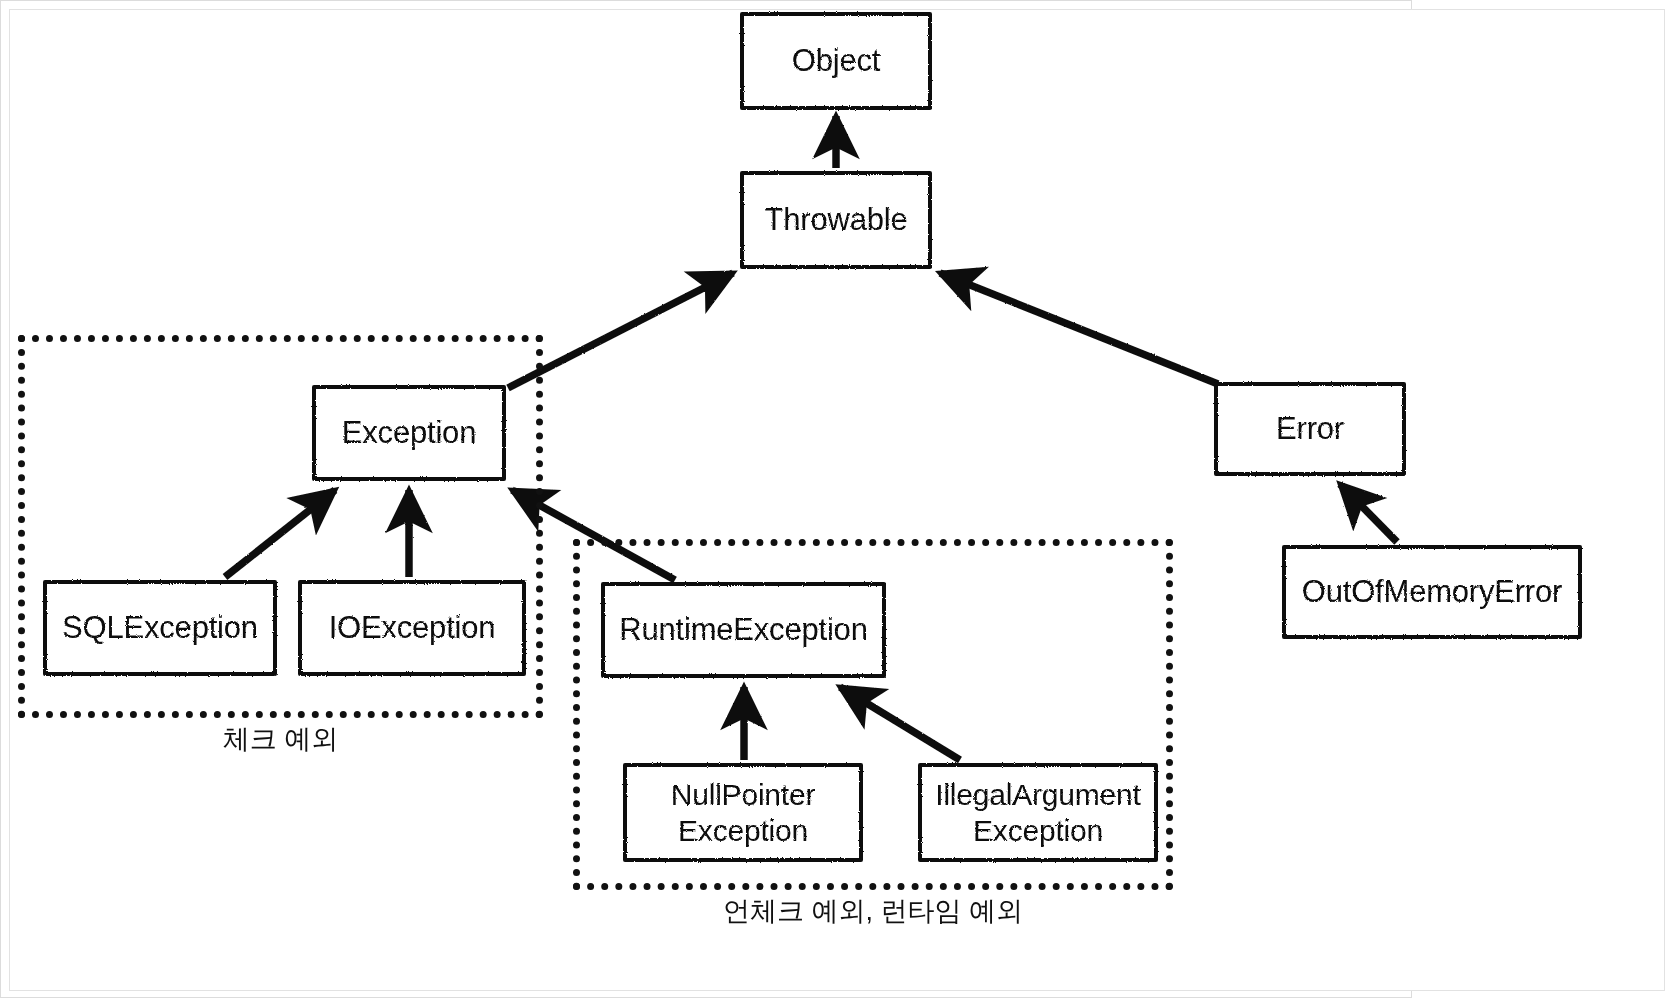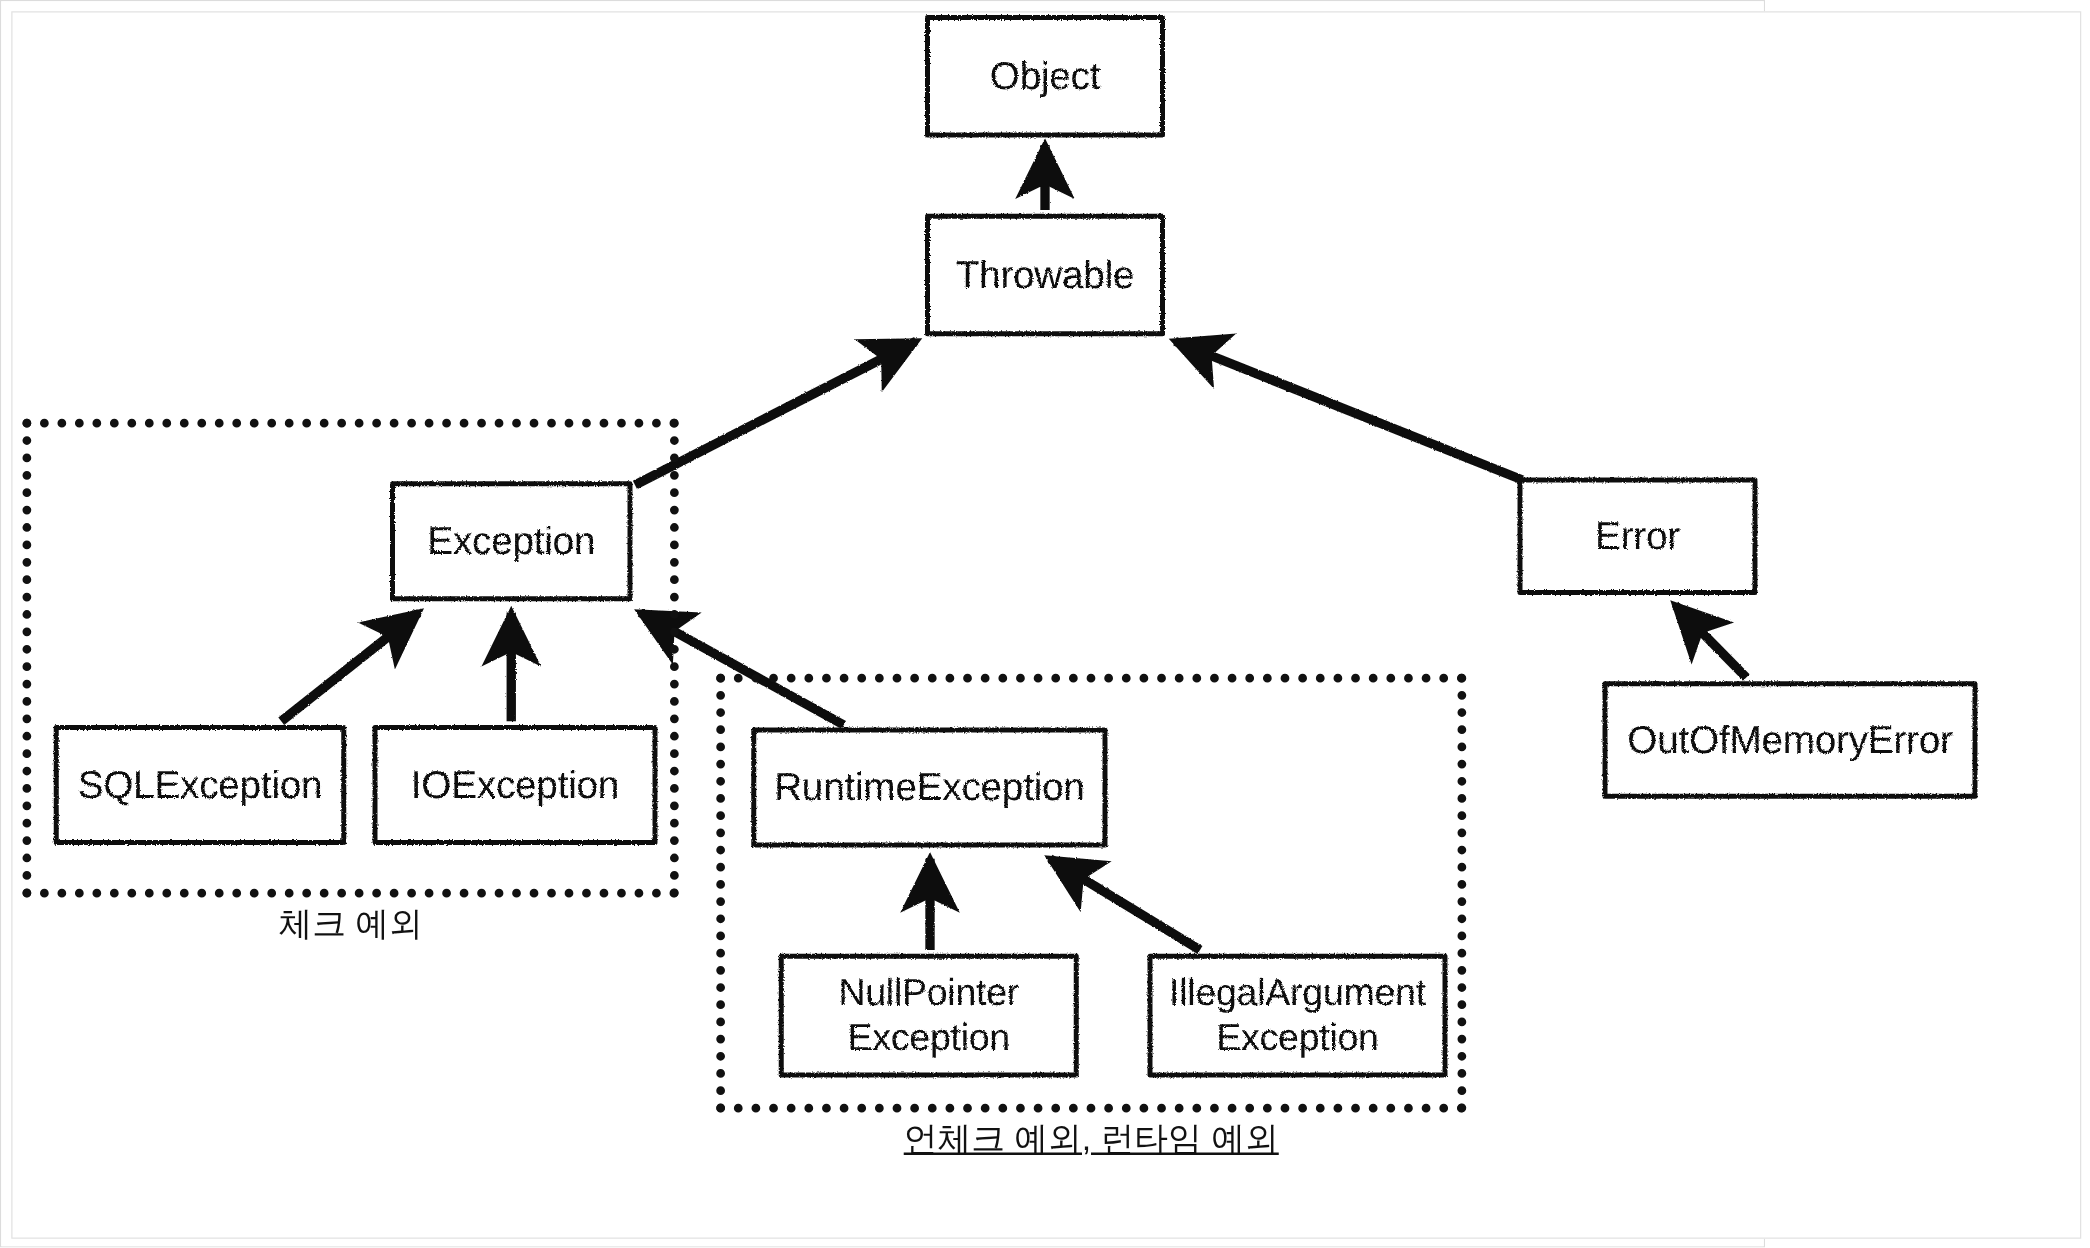--- a/index.html
+++ b/index.html
@@ -74,21 +74,21 @@
   #n-ioexception   {left:288px; top:570px; width:228px; height:96px;}
   #n-runtime       {left:591px; top:572px; width:285px; height:96px;}
   #n-outofmemory   {left:1272px;top:535px; width:300px; height:94px;}
   #n-nullpointer   {left:613px; top:753px; width:240px; height:99px;}
   #n-illegalarg    {left:908px; top:753px; width:240px; height:99px;}
 
   #g-checked   {left:8px;  top:325px; width:525px; height:383px;}
   #g-unchecked {left:563px;top:529px; width:600px; height:351px;}
 
   #gl-checked   {left:8px;  top:711px; width:525px;}
-  #gl-unchecked {left:563px;top:883px; width:600px;text-decoration:underline;}
+  #gl-unchecked {left:563px;top:883px; width:600px;}
 </style>
 </head>
 <body>
 
 <div id="frame">
   <div id="canvas">
 
     <svg id="svg-layer" viewBox="0 0 1656 982" preserveAspectRatio="none">
       <defs>
         <filter id="roughen" x="-6%" y="-20%" width="112%" height="140%">

